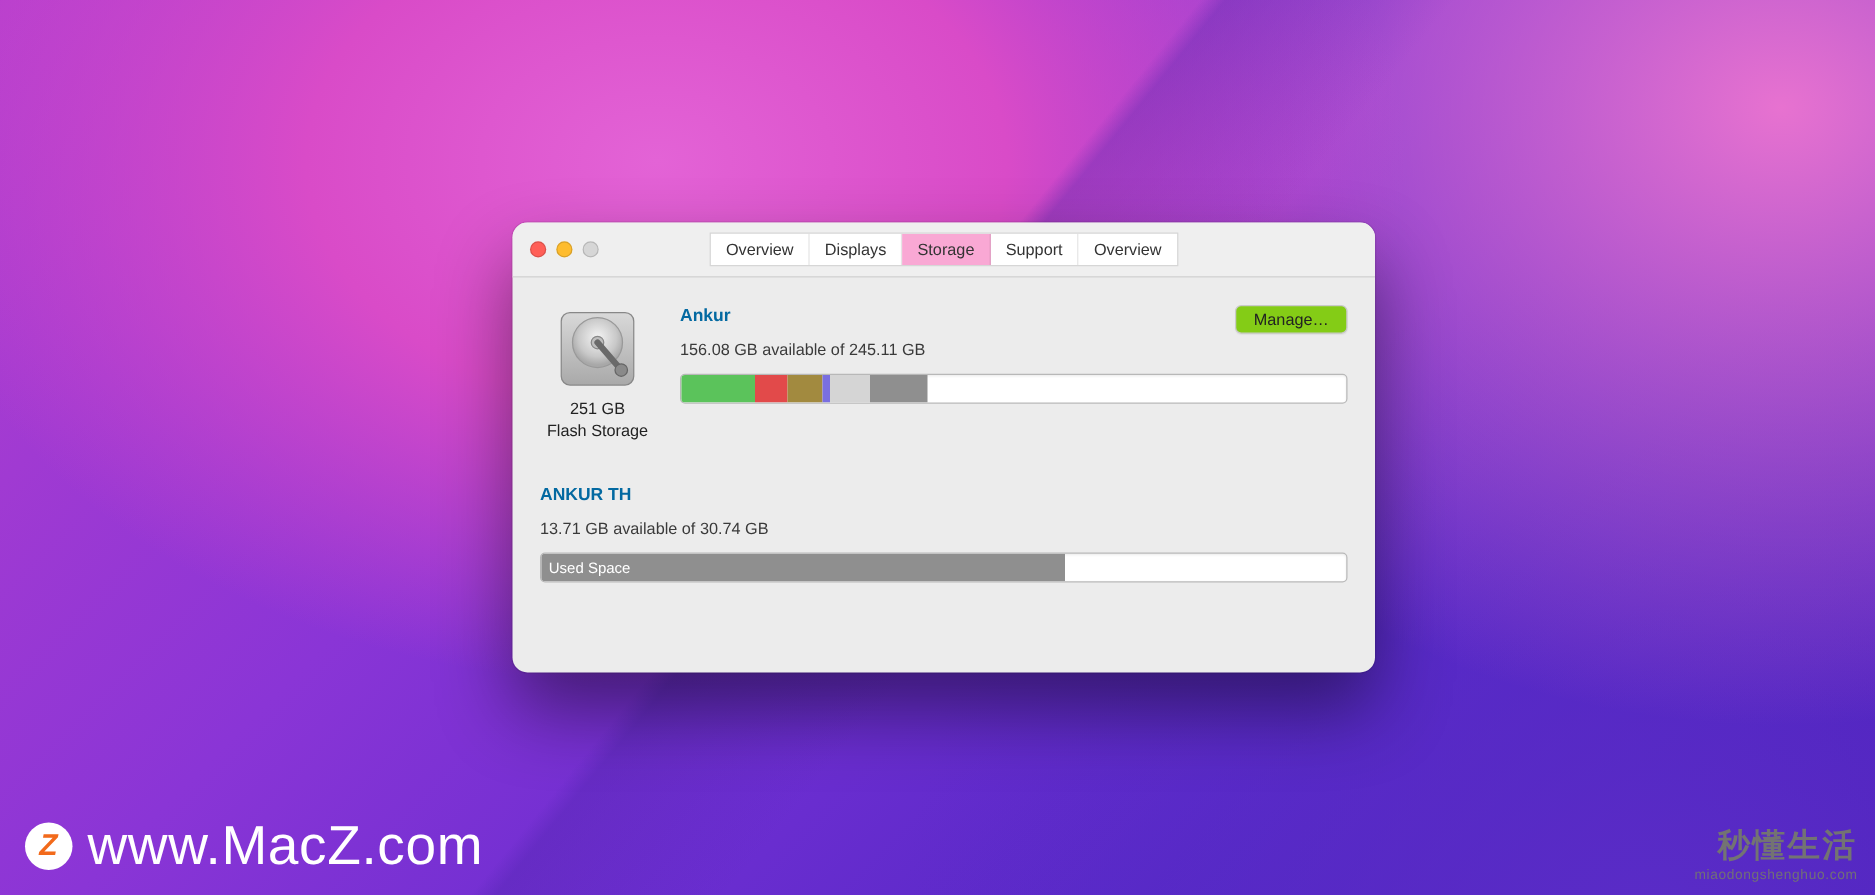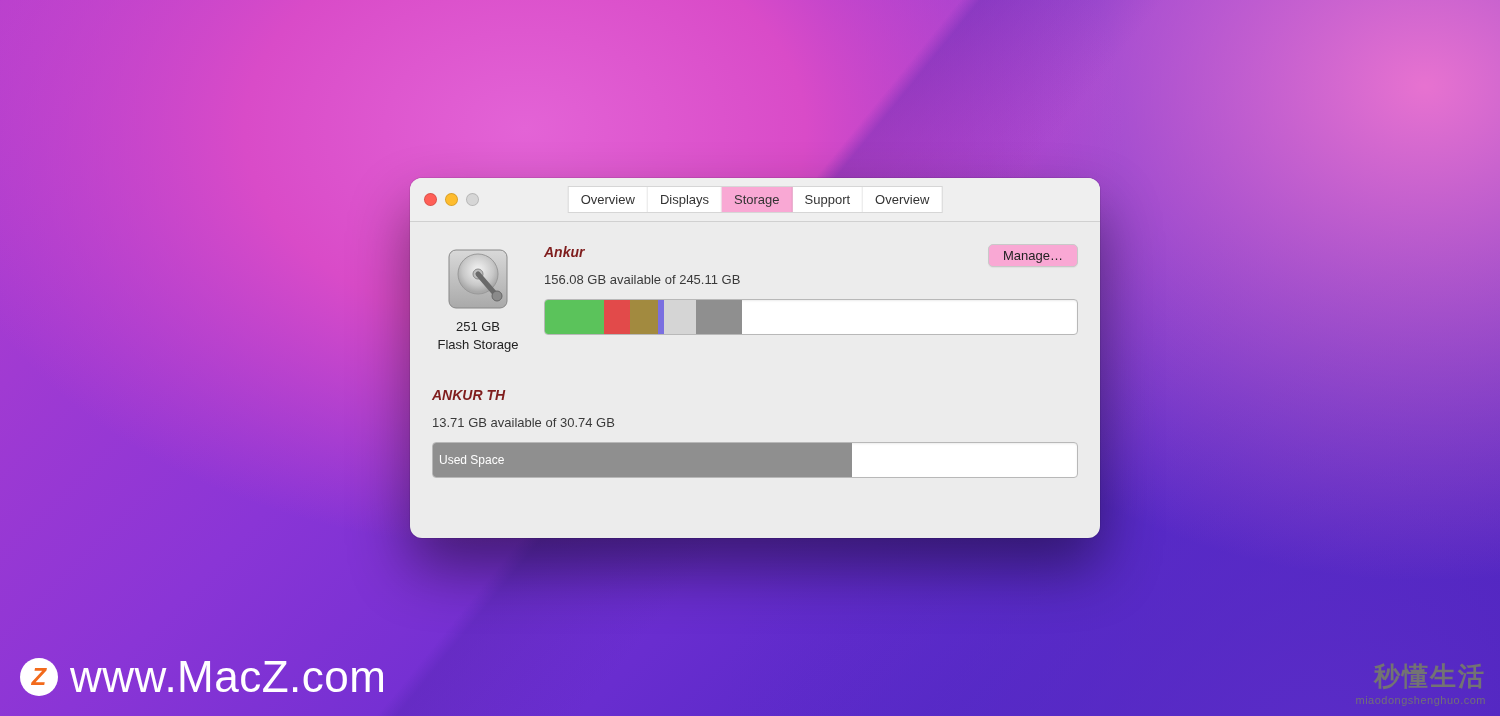--- a/index.html
+++ b/index.html
@@ -56,30 +56,30 @@
   .content { padding: 22px 22px 10px 22px; }
   .drive-row { display:flex; gap:20px; margin-bottom: 34px; }
   .drive-icon-col { width: 92px; text-align:center; flex-shrink:0; }
   .drive-icon-col .caption { font-size:13px; color:#222; line-height:1.35; margin-top:4px; }
   .drive-icon {
     width:70px; height:70px; margin:0 auto;
     display:flex; align-items:center; justify-content:center;
   }
   .info-col { flex:1; }
   .info-header { display:flex; align-items:flex-start; justify-content:space-between; }
-  .drive-name { font-size:14px; font-weight:600; color:#7f1d1d;font-style:italic; }
+  .drive-name { font-size:14px; font-weight:600; color:#0369a1; }
   .drive-avail { font-size:13px; color:#3a3a3a; margin-top:12px; }
   .manage-btn {
-    background:#f9a8d4; border:1px solid #c9c9c9; border-radius:5px;
+    background:#84cc16; border:1px solid #c9c9c9; border-radius:5px;
     padding:3px 14px; font-size:13px; color:#222;
     box-shadow: 0 1px 1px rgba(0,0,0,0.05);
     cursor:pointer;
   }
   .bar {
-    margin-top:12px; height:36px; border:1px solid #b8b8b8;
+    margin-top:12px; height:24px; border:1px solid #b8b8b8;
     border-radius:4px; background:#fff; overflow:hidden; display:flex;
     box-shadow: inset 0 1px 2px rgba(0,0,0,0.08);
   }
   .seg { height:100%; display:flex; align-items:center; padding-left:6px; font-size:12px; color:#fff; }
   .watermark-left {
     position:absolute; left:20px; bottom:14px; display:flex; align-items:center; gap:12px;
     color:#fff; font-size:44px; letter-spacing:0.5px; font-family: Arial, sans-serif;
   }
   .wm-logo {
     width:38px; height:38px; border-radius:50%; background:#fff;

